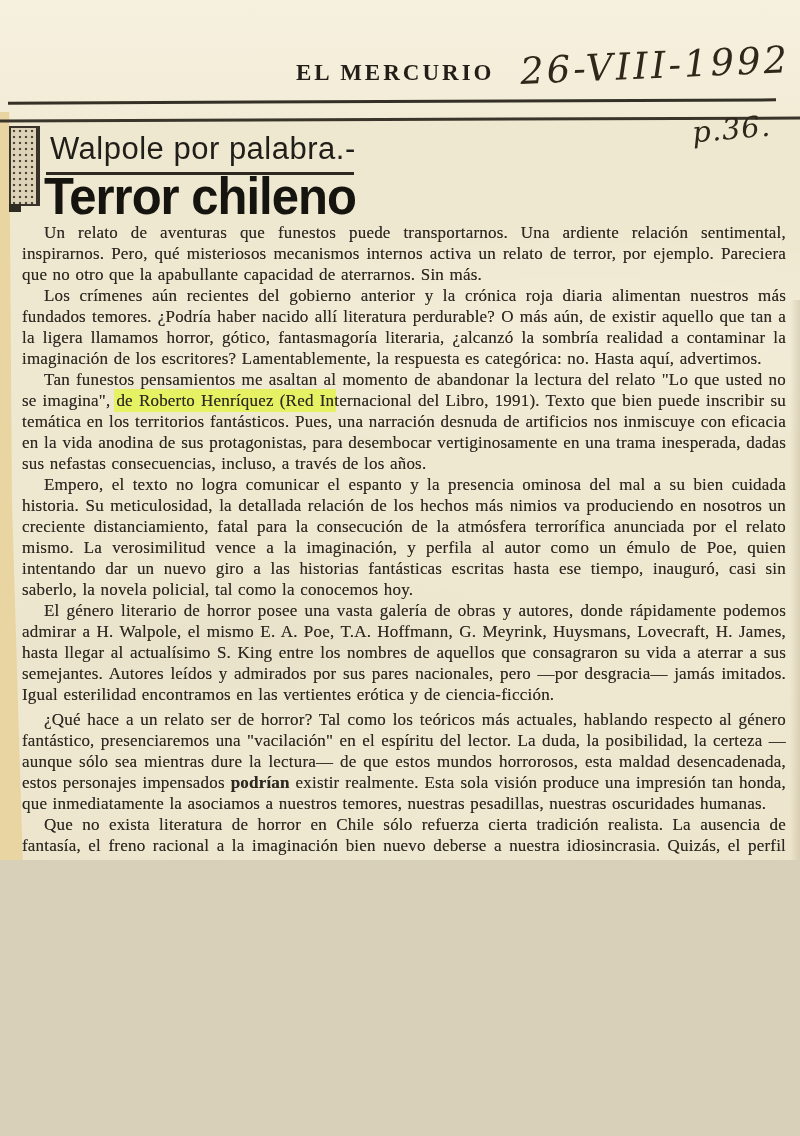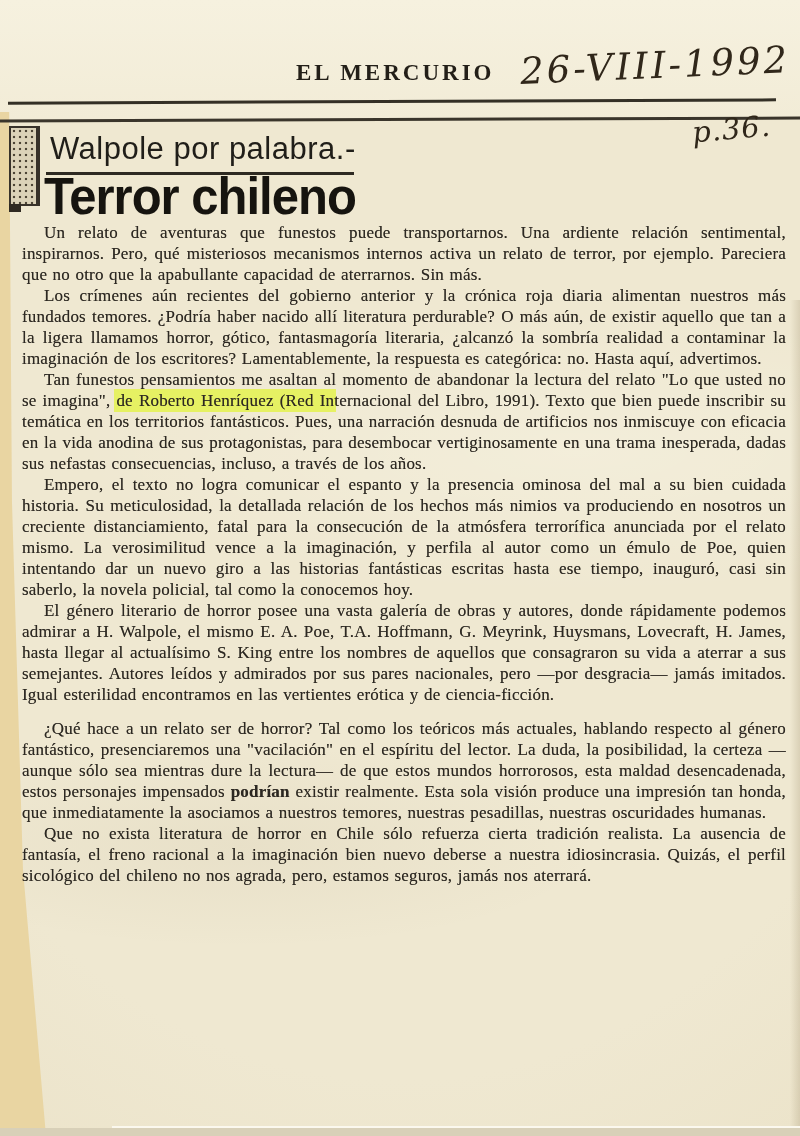--- a/index.html
+++ b/index.html
@@ -2,21 +2,21 @@
 <html lang="es" style="--hl: #e6f163; --edge: #e9d5a2; --ink-hand: #30271a;"><head>
 <meta charset="utf-8">
 <style>
   html,body{margin:0;padding:0;}
   body{
     width:800px;height:1136px;overflow:hidden;
     font-family:"Liberation Serif", serif;
     background:#d8d0b8;
   }
   .scan{
-    position:relative;width:800px;height:1128px;overflow:hidden;
+    position:relative;width:800px;height:860px;overflow:hidden;
     background:
       radial-gradient(90% 18% at 72% 40%, rgba(255,255,245,.25), rgba(255,255,245,0) 70%),
       radial-gradient(60% 12% at 30% 75%, rgba(120,100,60,.06), rgba(120,100,60,0) 75%),
       radial-gradient(125% 105% at 50% 38%, #efe8d1 55%, #e7ddc0 100%);
   }
   
   .top-band{
     position:absolute;left:0;top:0;width:800px;height:119px;
     background:linear-gradient(to bottom,#f6f1df,#f2ecd7);
   }
@@ -78,21 +78,21 @@
     transform:scaleY(1.04);
   }
   
   .body-text{
     position:absolute;left:22px;top:222px;width:764px;
     font-size:17px;line-height:21px;text-align:justify;
     color:#2c2username822;color:#2c2822;letter-spacing:.2px;word-spacing:1px;
     text-shadow:0 0 .5px rgba(45,40,30,.55);
   }
   .body-text p{margin:0;text-indent:22px;}
-  .body-text p.gap-before{margin-top:13px;}
+  .body-text p.gap-before{margin-top:4px;}
   .seg-bold{font-weight:700;}
   .seg-highlight{background:var(--hl,#e6f163);box-shadow:0 0 0 2px var(--hl,#e6f163);}
   .byline{
     margin-top:4px;text-align:right;text-indent:0;
     font-family:"Liberation Sans", sans-serif;font-weight:700;
     font-size:18px;color:#1d1a15;padding-right:2px;
   }
 </style>
 </head>
 <body>

